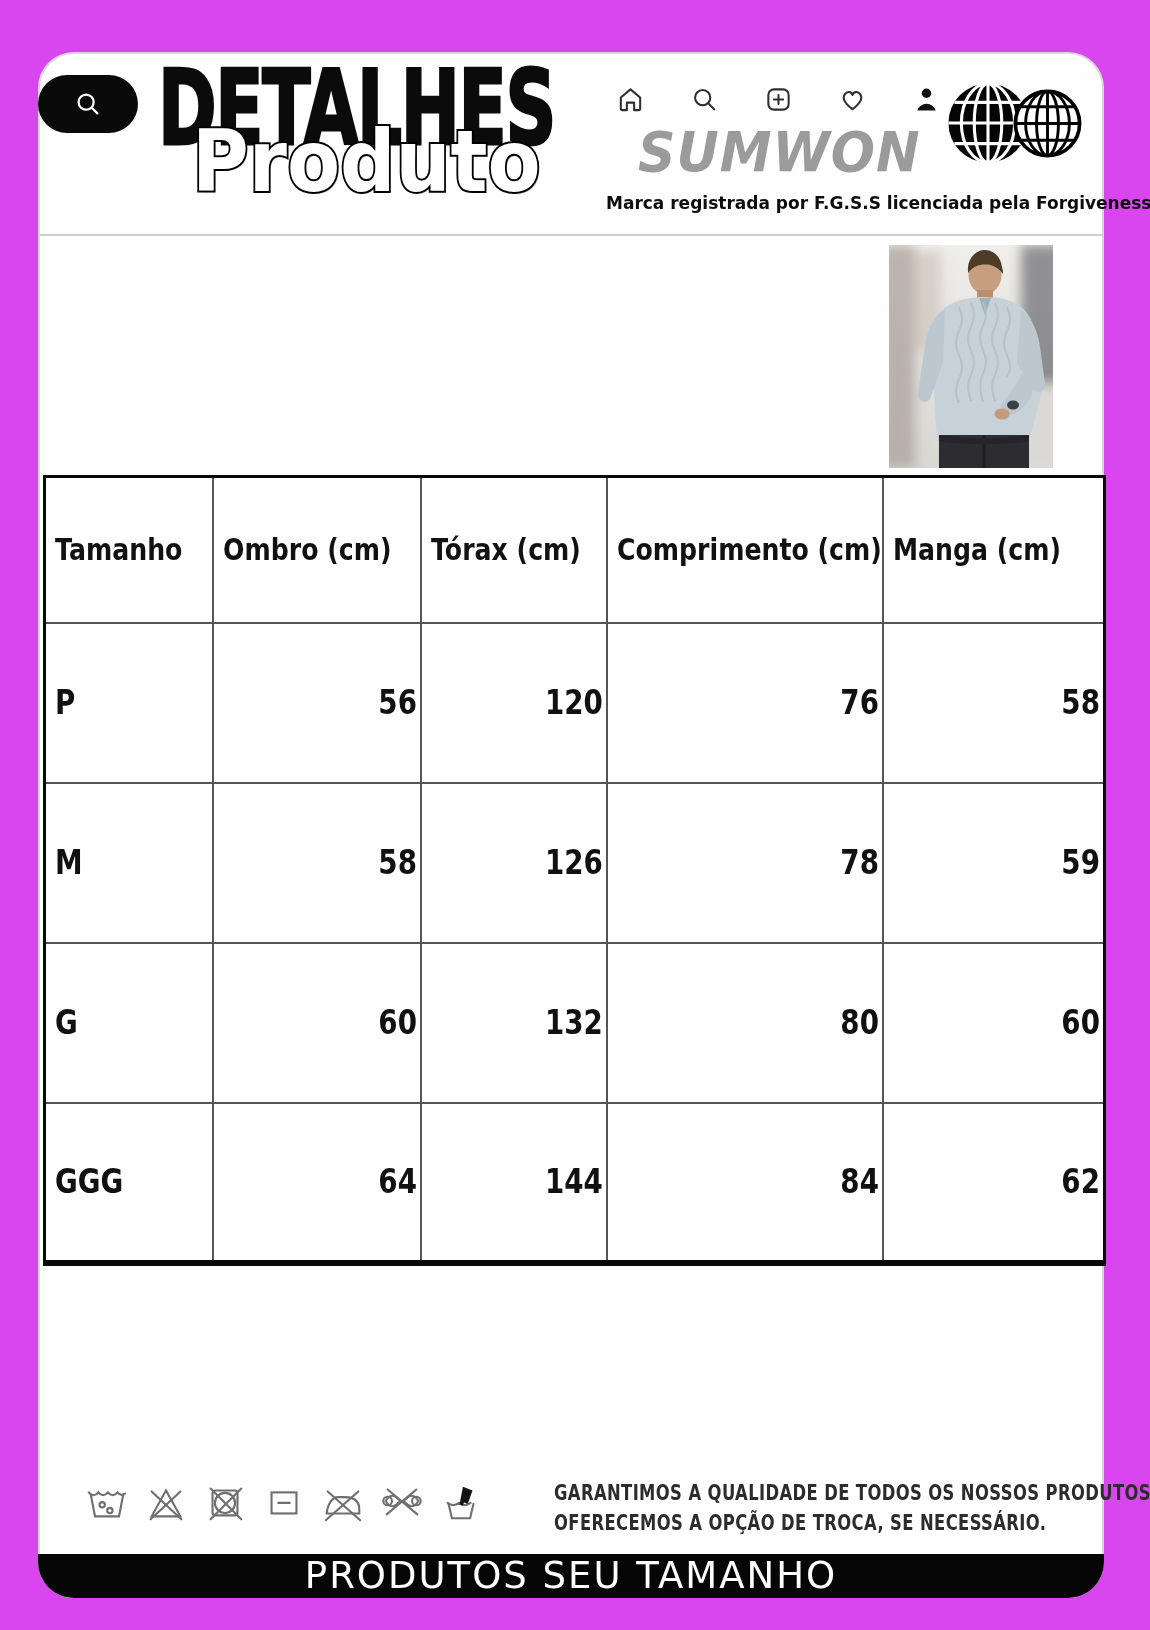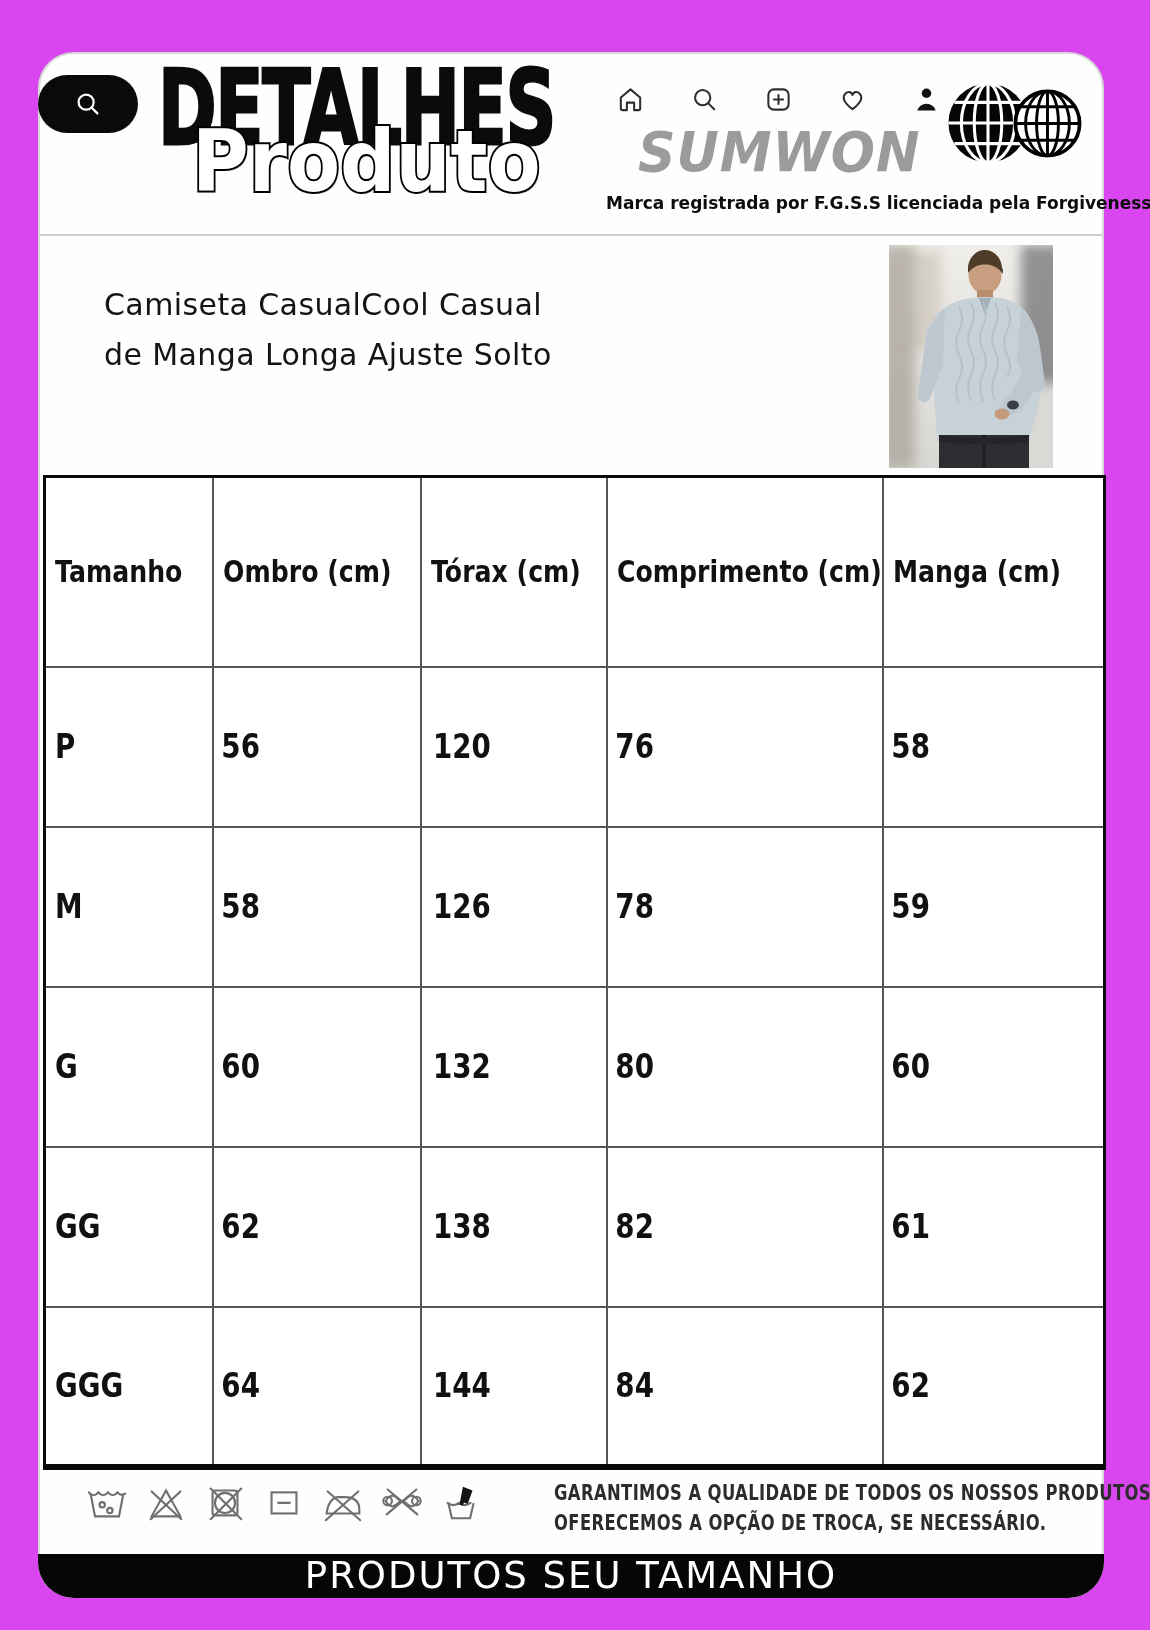--- a/index.html
+++ b/index.html
@@ -36,28 +36,28 @@
   .product-title { position:absolute; left:64px; top:226px; font-size:30px; color:#141414;
     line-height:50px; letter-spacing:.4px; }
   .product-photo { position:absolute; left:849px; top:191px; width:164px; height:223px;
     overflow:hidden; background:#e9e7e3; }
 
   
   .size-table { position:absolute; left:3px; top:421px; width:1060px;
     border-collapse:collapse; table-layout:fixed; background:#fff;
     border:3px solid #0a0a0a; border-bottom:6px solid #0a0a0a; }
   .size-table th, .size-table td { border:2px solid #555; vertical-align:middle; }
-  .size-table th { height:190px; text-align:left; padding-left:9px; }
+  .size-table th { height:146px; text-align:left; padding-left:9px; }
   .size-table td { height:160px; }
   .size-table th span { display:inline-block; transform:scaleX(.84); transform-origin:left center;
     font-size:30px; font-weight:bold; color:#111; white-space:nowrap; }
   td.lbl { text-align:left; padding-left:9px; }
   td.lbl span { display:inline-block; transform:scaleX(.84); transform-origin:left center;
     font-size:33px; font-weight:bold; color:#111; }
-  td.num { text-align:left; padding-right:3px; }
+  td.num { text-align:right; padding-right:3px; }
   td.num span { display:inline-block; transform:scaleX(.84); transform-origin:right center;
     font-size:33px; font-weight:bold; color:#111; }
 
   
   .care-icons { position:absolute; left:44px; top:1424px; display:flex; gap:13px; align-items:center; }
   .care-icons svg { width:46px; height:46px; display:block; }
   .guarantee { position:absolute; left:448px; top:1424px; width:600px; text-align:center;
     font-size:21px; line-height:30px; font-weight:bold; color:#2c2c2c;
     transform:scaleX(.78); transform-origin:center top; letter-spacing:.5px; white-space:nowrap; }
 
@@ -120,24 +120,20 @@
       <ellipse cx="50" cy="50" rx="30" ry="44" fill="none" stroke="#000" stroke-width="4"></ellipse>
       <line x1="50" y1="6" x2="50" y2="94" stroke="#000" stroke-width="4"></line>
       <line x1="13" y1="27" x2="87" y2="27" stroke="#000" stroke-width="4"></line>
       <line x1="6" y1="50" x2="94" y2="50" stroke="#000" stroke-width="4"></line>
       <line x1="13" y1="73" x2="87" y2="73" stroke="#000" stroke-width="4"></line>
     </svg>
 
     <div class="trademark">Marca registrada por F.G.S.S licenciada pela Forgiveness Inc</div>
     <div class="header-divider"></div>
 
-    <div class="product-title">
-      <div>Camiseta CasualCool Casual</div>
-      <div>de Manga Longa Ajuste Solto</div>
-    </div>
 
     <div class="product-photo">
       <svg viewBox="0 0 164 223" width="164" height="223">
         <defs>
           <linearGradient id="bgg" x1="0" y1="0" x2="0" y2="1">
             <stop offset="0" stop-color="#f0eeea"></stop>
               <stop offset="1" stop-color="#d9d7d3"></stop>
           </linearGradient>
           <filter id="blur8">
               <feGaussianBlur stdDeviation="6"></feGaussianBlur>
@@ -205,27 +201,20 @@
         <td class="num"><span>59</span></td>
       </tr>
       <tr>
         <td class="lbl"><span>G</span></td>
         <td class="num"><span>60</span></td>
         <td class="num"><span>132</span></td>
         <td class="num"><span>80</span></td>
         <td class="num"><span>60</span></td>
       </tr>
       <tr>
-        <td class="lbl"><span>GG</span></td>
-        <td class="num"><span>62</span></td>
-        <td class="num"><span>138</span></td>
-        <td class="num"><span>82</span></td>
-        <td class="num"><span>61</span></td>
-      </tr>
-      <tr>
         <td class="lbl"><span>GGG</span></td>
         <td class="num"><span>64</span></td>
         <td class="num"><span>144</span></td>
         <td class="num"><span>84</span></td>
         <td class="num"><span>62</span></td>
       </tr>
     </tbody>
       </table>
 
     <div class="care-icons">

